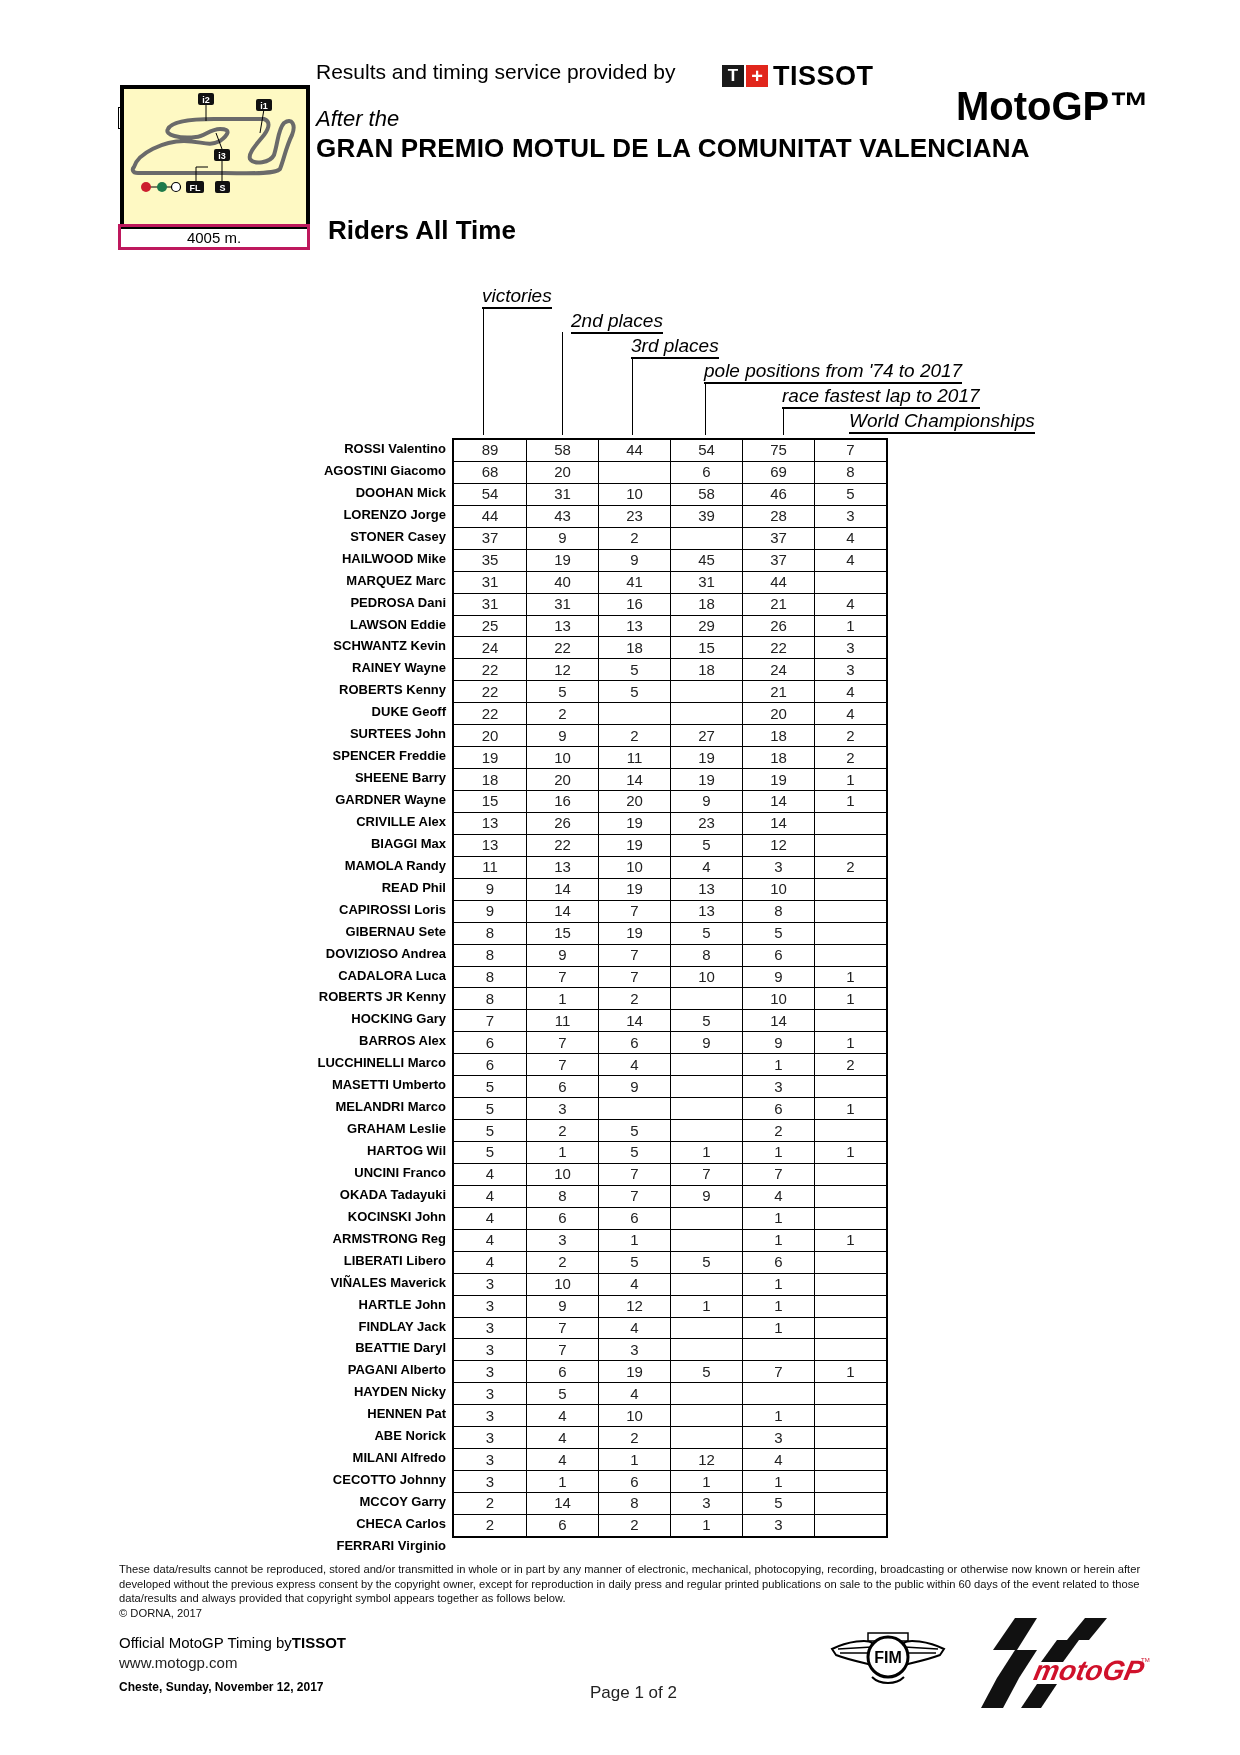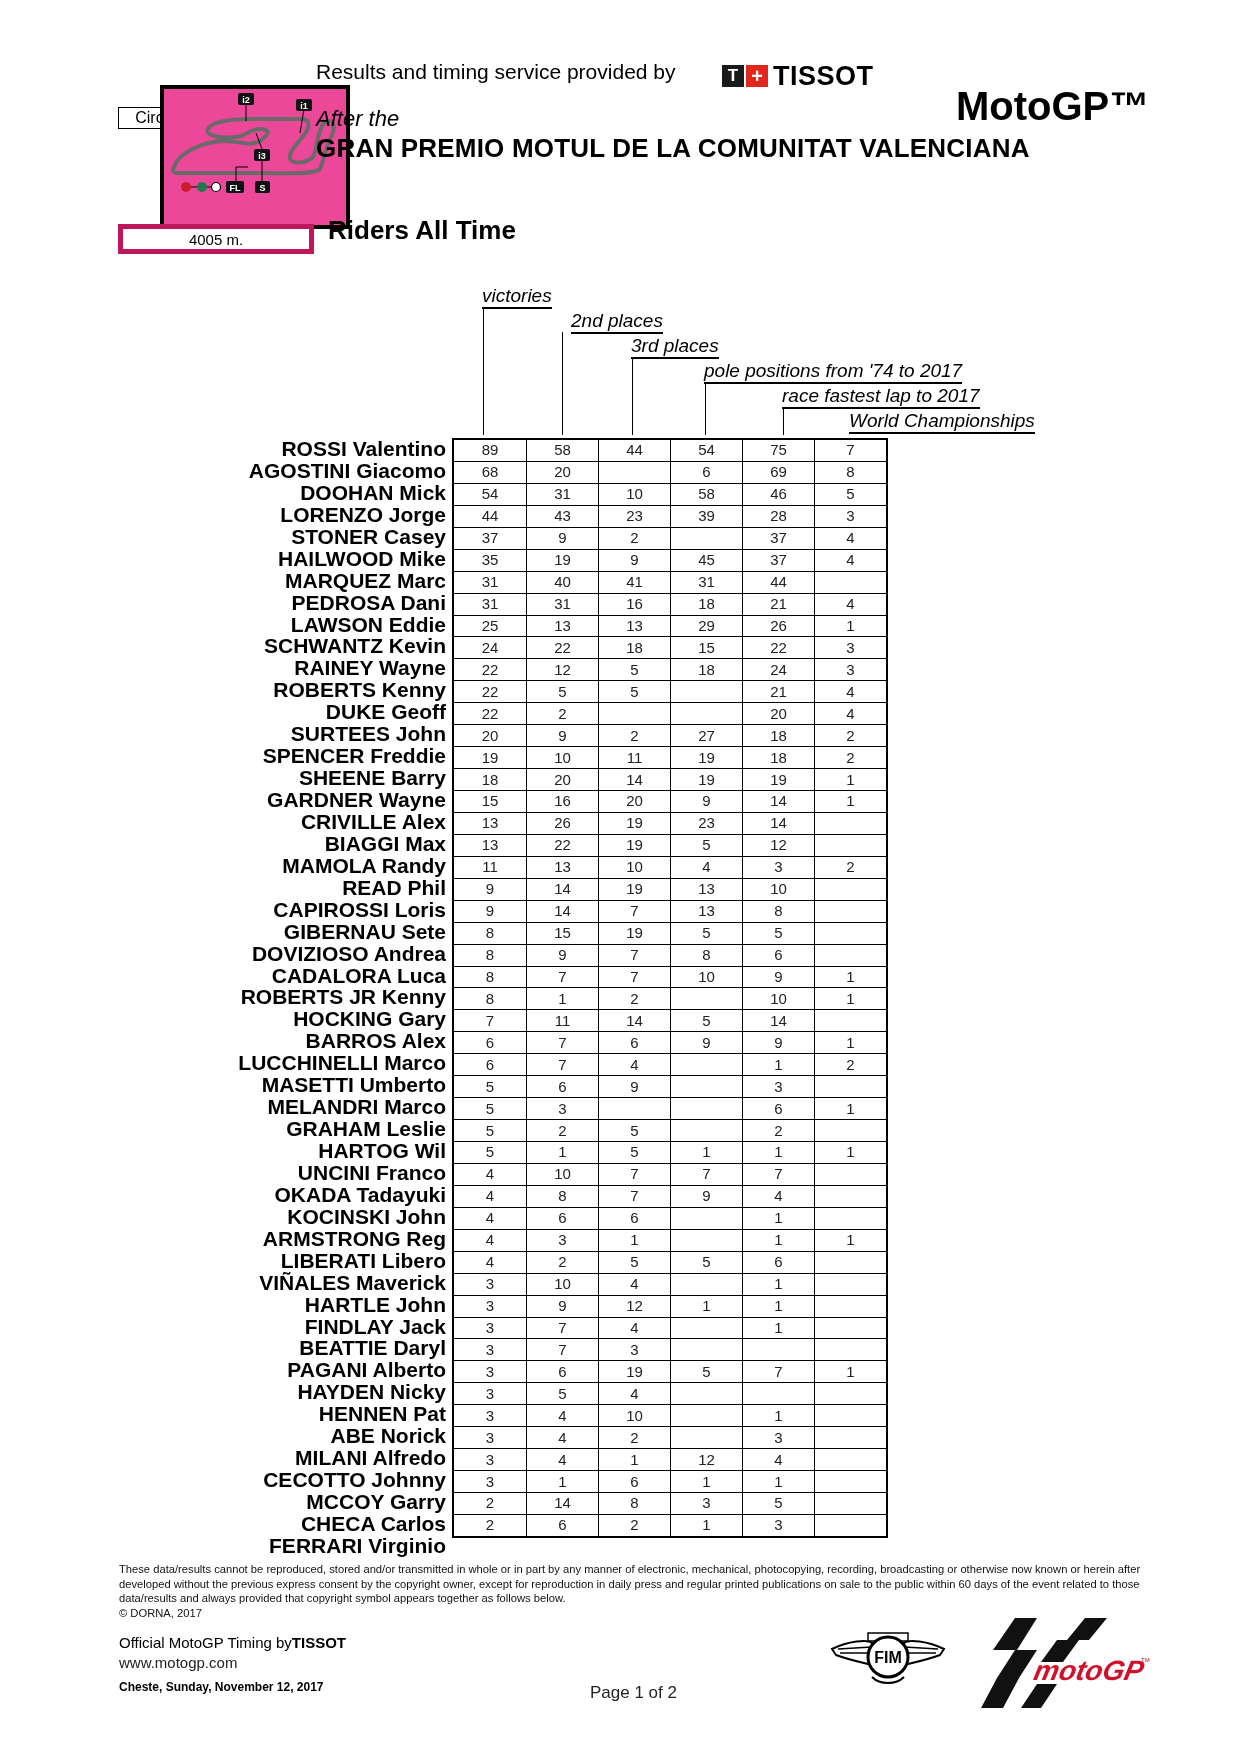--- a/index.html
+++ b/index.html
@@ -1,40 +1,40 @@
 <!DOCTYPE html>
 <html><head>
 <meta charset="utf-8">
 <style>
   html, body { margin: 0; padding: 0; background: #ffffff; }
   body { width: 1240px; height: 1755px; position: relative; overflow: hidden; color: #000; font-family: "Liberation Sans", sans-serif; }
   .abs { position: absolute; }
 
   
   .circuit-name { left: 118px; top: 60px; width: 186px; height: 20px; border: 1px solid #000; font-size: 16px; line-height: 20px; text-align: center; white-space: nowrap; margin-top: 47px; }
-  .track-box { left: 120px; top: 85px; width: 182px; height: 136px; border: 4px solid #000; background: #ec4899; margin-left: 40px; }
-  .track-length { left: 118px; top: 224px; width: 186px; height: 20px; border: 5px solid #be185d; font-size: 15px; line-height: 22px; text-align: center; }
+  .track-box { left: 120px; top: 85px; width: 182px; height: 136px; border: 4px solid #000; background: #fef9c3; }
+  .track-length { left: 118px; top: 224px; width: 186px; height: 20px; border: 3px solid #be185d; font-size: 15px; line-height: 22px; text-align: center; }
   .provided { left: 316px; top: 60px; font-size: 21px; white-space: nowrap; }
   .tissot-logo { left: 722px; top: 64px; height: 24px; display: flex; align-items: center; }
   .tissot-logo .sq { width: 22px; height: 22px; margin-right: 2px; display: inline-flex; align-items: center; justify-content: center; color: #fff; font-weight: bold; font-size: 17px; }
   .tissot-logo .sq.t { background: #1a1a1a; }
   .tissot-logo .sq.plus { background: #e1261c; font-size: 20px; }
   .tissot-logo .word { font-weight: bold; font-size: 27px; letter-spacing: 0.5px; margin-left: 3px; line-height: 24px; }
   .motogp-title { left: 956px; top: 84px; font-size: 40px; font-weight: bold; white-space: nowrap; }
   .after-the { left: 316px; top: 106px; font-size: 22px; font-style: italic; }
   .event-name { left: 316px; top: 133px; font-size: 26px; font-weight: bold; white-space: nowrap; letter-spacing: 0.2px; }
   .doc-title { left: 316px; top: 215px; font-size: 26px; font-weight: bold; white-space: nowrap; margin-left: 12px; }
 
   
   .col-head { font-size: 19px; font-style: italic; white-space: nowrap; text-decoration: none; border-bottom: 2px solid #000; line-height: 22px; }
   .col-line { width: 1px; background: #000; }
 
   
   .rider-names { left: 230px; top: 438px; width: 216px; }
-  .rider-name { height: 21.95px; line-height: 22px; text-align: right; font-size: 21px; font-weight: bold; white-space: nowrap; }
+  .rider-name { height: 21.95px; line-height: 22px; text-align: right; font-size: 13px; font-weight: bold; white-space: nowrap; }
   table.stats { position: absolute; left: 452px; top: 438px; border-collapse: collapse; border: 2px solid #000; }
   table.stats td { width: 71px; height: 20.95px; padding: 0; border: 1px solid #000; text-align: center; font-size: 15px; line-height: 20px; color: #222; }
   table.stats td.c0 { width: 72px; }
 
   
   .disclaimer { left: 119px; top: 1562px; width: 1030px; font-size: 11.2px; line-height: 14.5px; color: #111; }
   .official { left: 119px; top: 1634px; font-size: 15px; }
   .official b { font-weight: bold; }
   .website { left: 119px; top: 1654px; font-size: 15px; color: #222; }
   .footer-date { left: 119px; top: 1680px; font-size: 12px; font-weight: bold; white-space: nowrap; }

